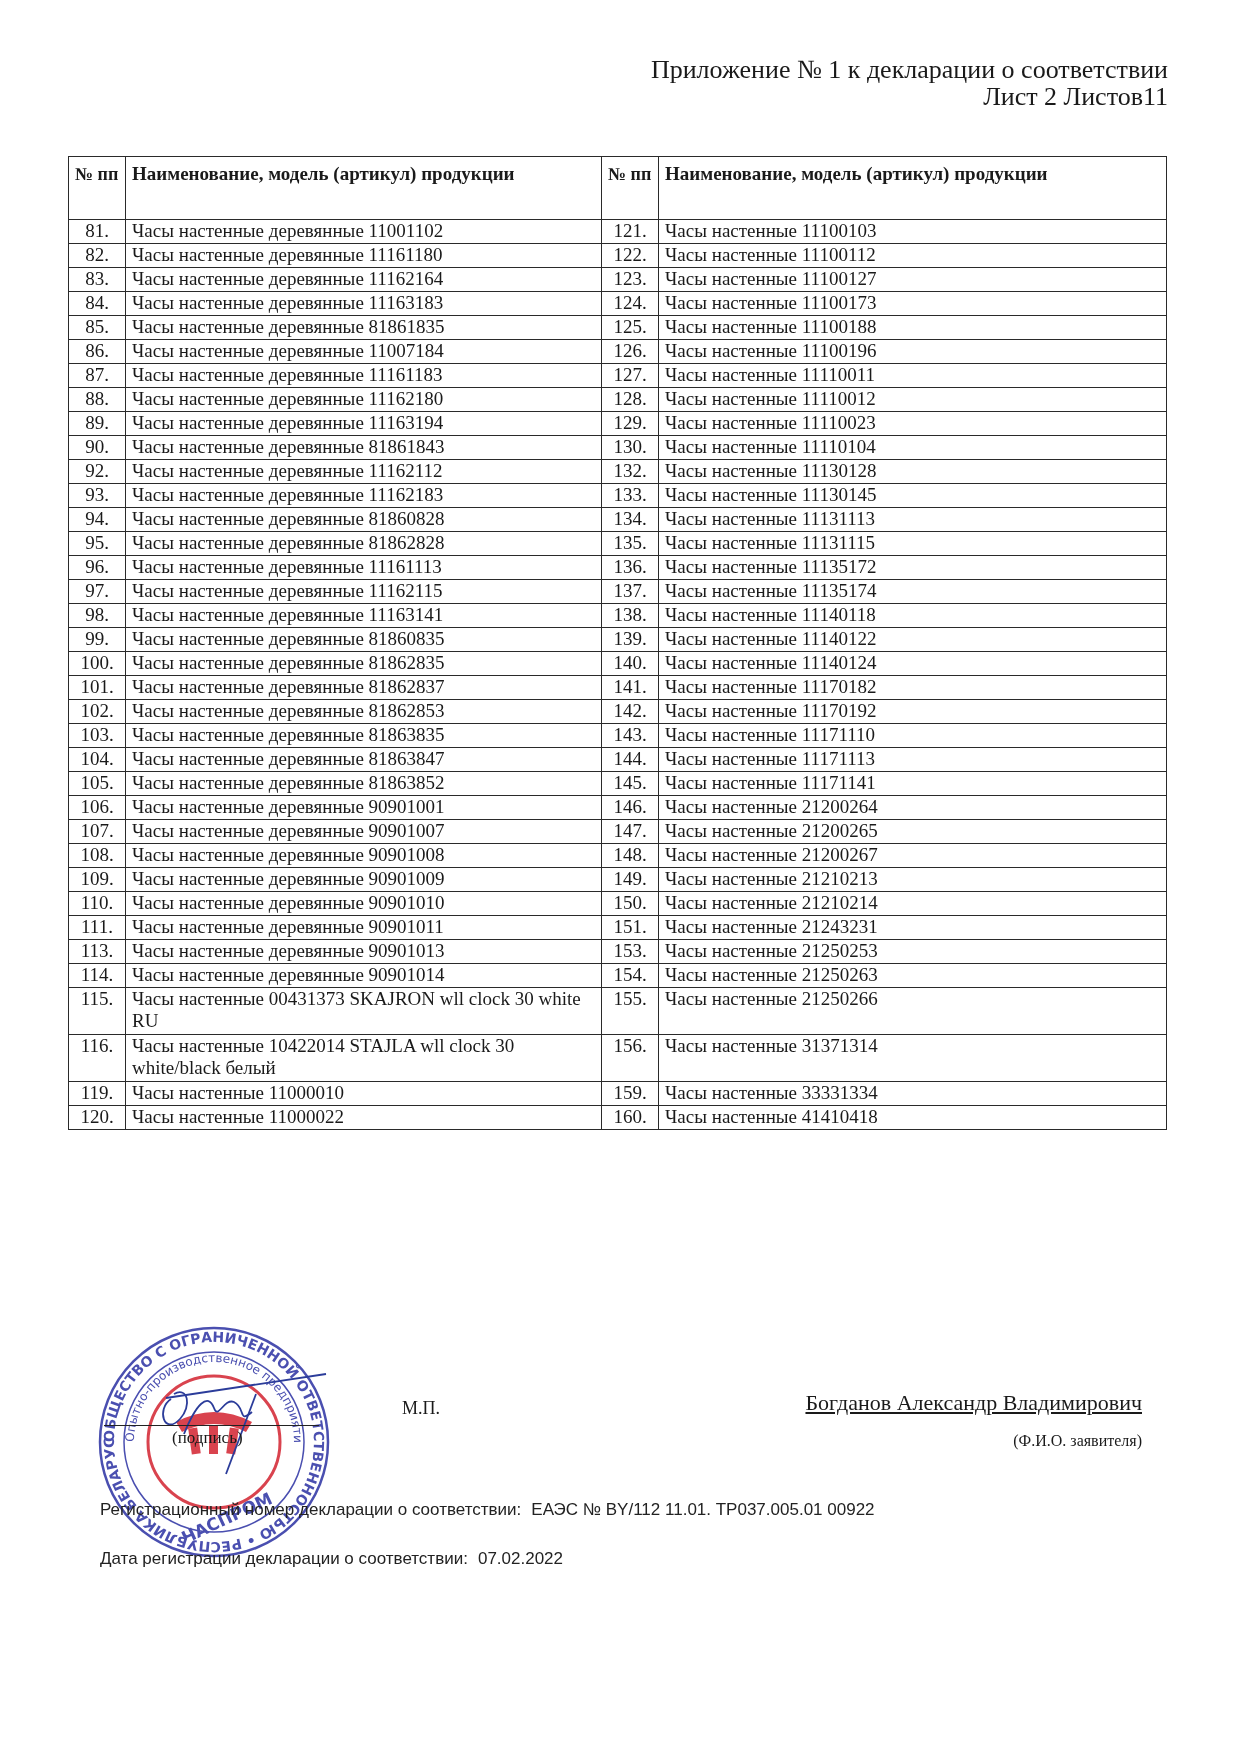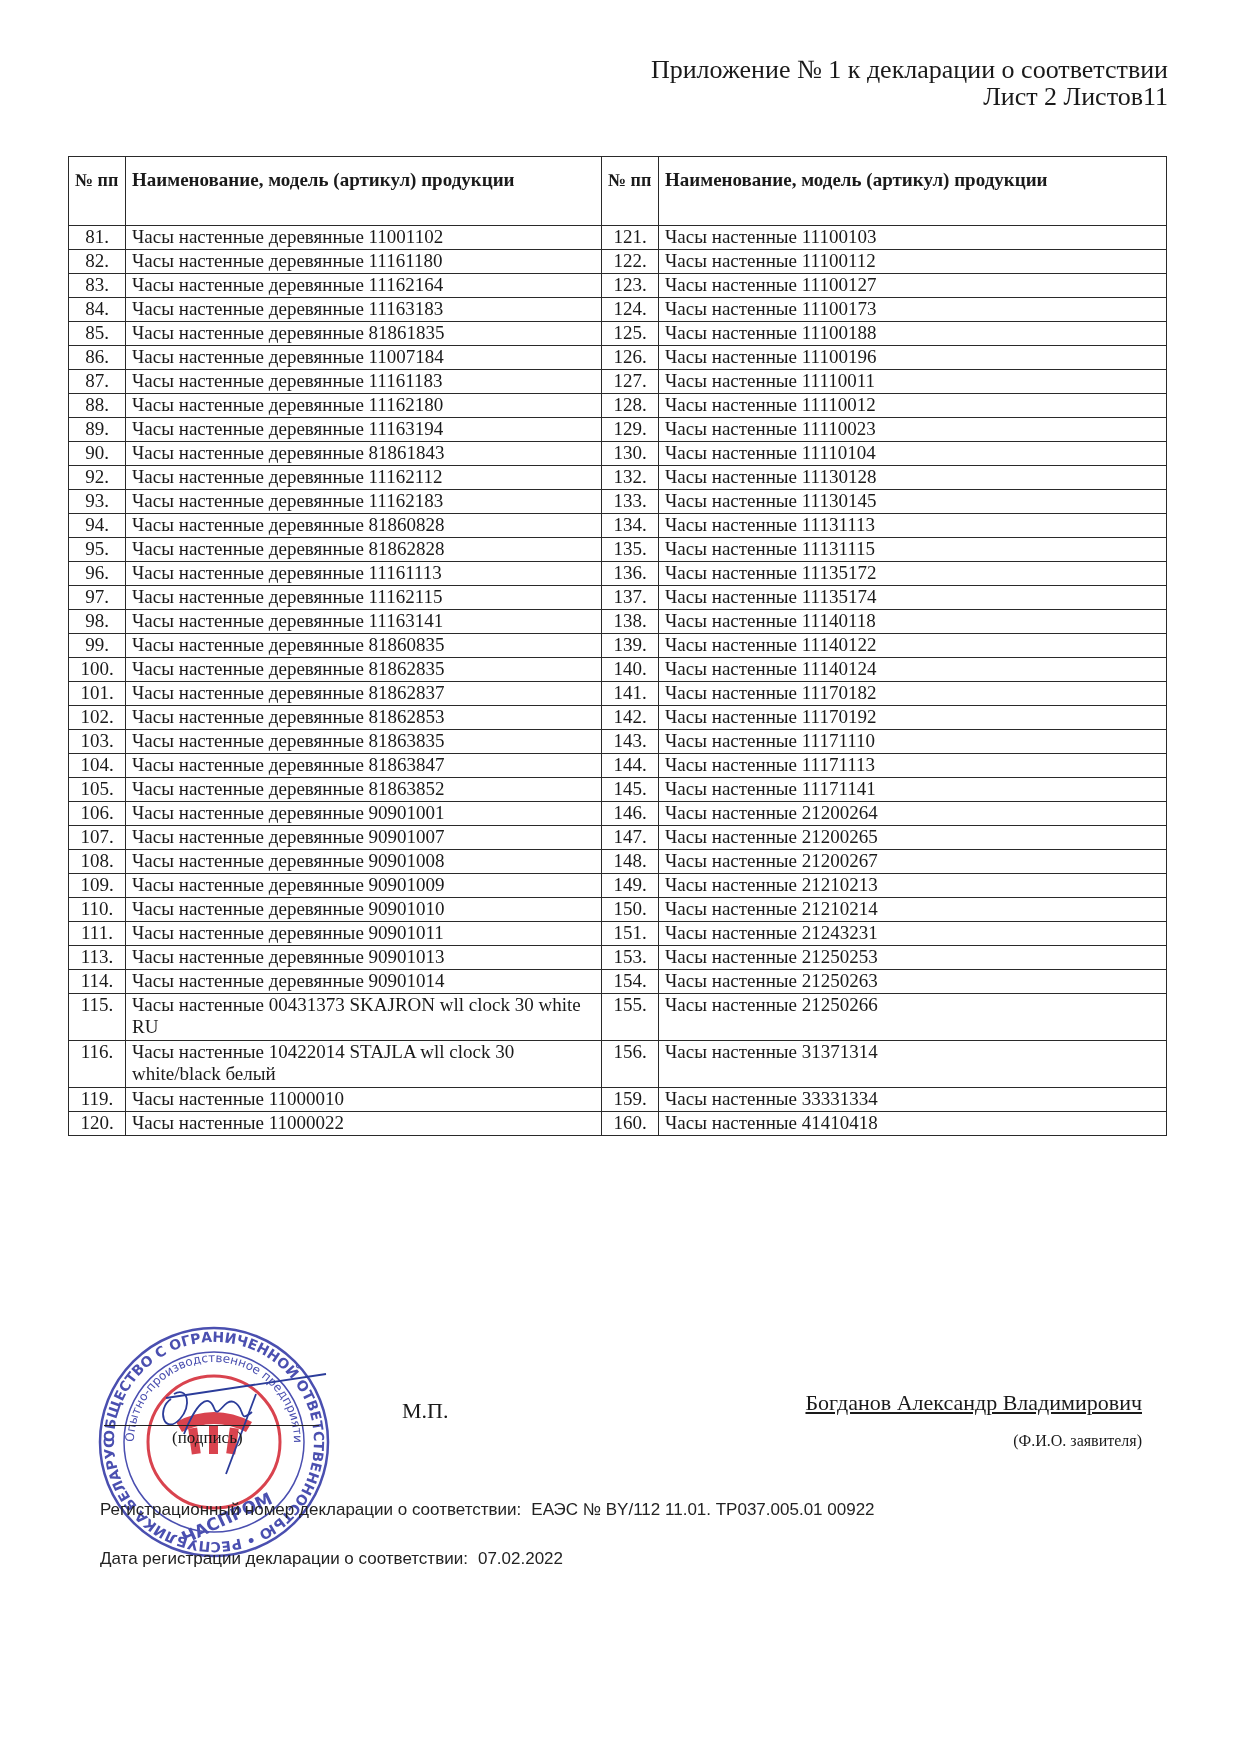--- a/index.html
+++ b/index.html
@@ -4,32 +4,32 @@
 <style>
   html, body { margin: 0; padding: 0; background: #ffffff; }
   body { width: 1240px; height: 1754px; position: relative; overflow: hidden;
          font-family: "Liberation Serif", serif; color: #1a1a1a; }
   .header { position: absolute; right: 72px; top: 56px; text-align: right;
             font-size: 26px; line-height: 27px; }
   .sheet { position: absolute; left: 68px; top: 156px; width: 1098px; }
   table.decl { border-collapse: collapse; width: 100%; table-layout: fixed; }
   table.decl td, table.decl th { border: 1.5px solid #2a2a2a; padding: 0 6px;
        font-size: 19px; line-height: 22px; vertical-align: top; font-weight: normal; }
-  table.decl th { font-weight: bold; text-align: left; height: 56px; padding-top: 12px; margin-left: 6px; }
+  table.decl th { font-weight: bold; text-align: left; height: 56px; padding-top: 6px; margin-left: 6px; }
   table.decl th.num { font-size: 18px; }
   table.decl td.num { text-align: center; padding: 0 2px; }
   col.c-num { width: 57px; }
   col.c-name { width: 476px; }
   col.c-num2 { width: 57px; }
   col.c-name2 { width: 508px; }
   table.decl tr.single td { height: 23px; }
   table.decl tr.double td { height: 46px; }
 
   .stamp { position: absolute; left: 96px; top: 1324px; width: 236px; height: 236px; }
-  .mp { position: absolute; left: 402px; top: 1398px; font-size: 22px; }
+  .mp { position: absolute; left: 402px; top: 1398px; font-size: 18px; }
   .signer { position: absolute; right: 98px; top: 1390px; text-align: right; }
   .signer .name { font-size: 22px; text-decoration: underline; }
   .signer .cap { font-size: 16px; margin-top: 16px; }
   .sig-line { position: absolute; left: 104px; top: 1425px; width: 215px; border-top: 1.5px solid #222; }
   .sig-cap { position: absolute; left: 172px; top: 1428px; font-size: 17px; }
   .reg { position: absolute; left: 100px; font-family: "Liberation Sans", sans-serif;
          font-size: 17px; color: #222; }
   .reg .val { margin-left: 10px; }
   .reg1 { top: 1500px; }
   .reg2 { top: 1549px; }

